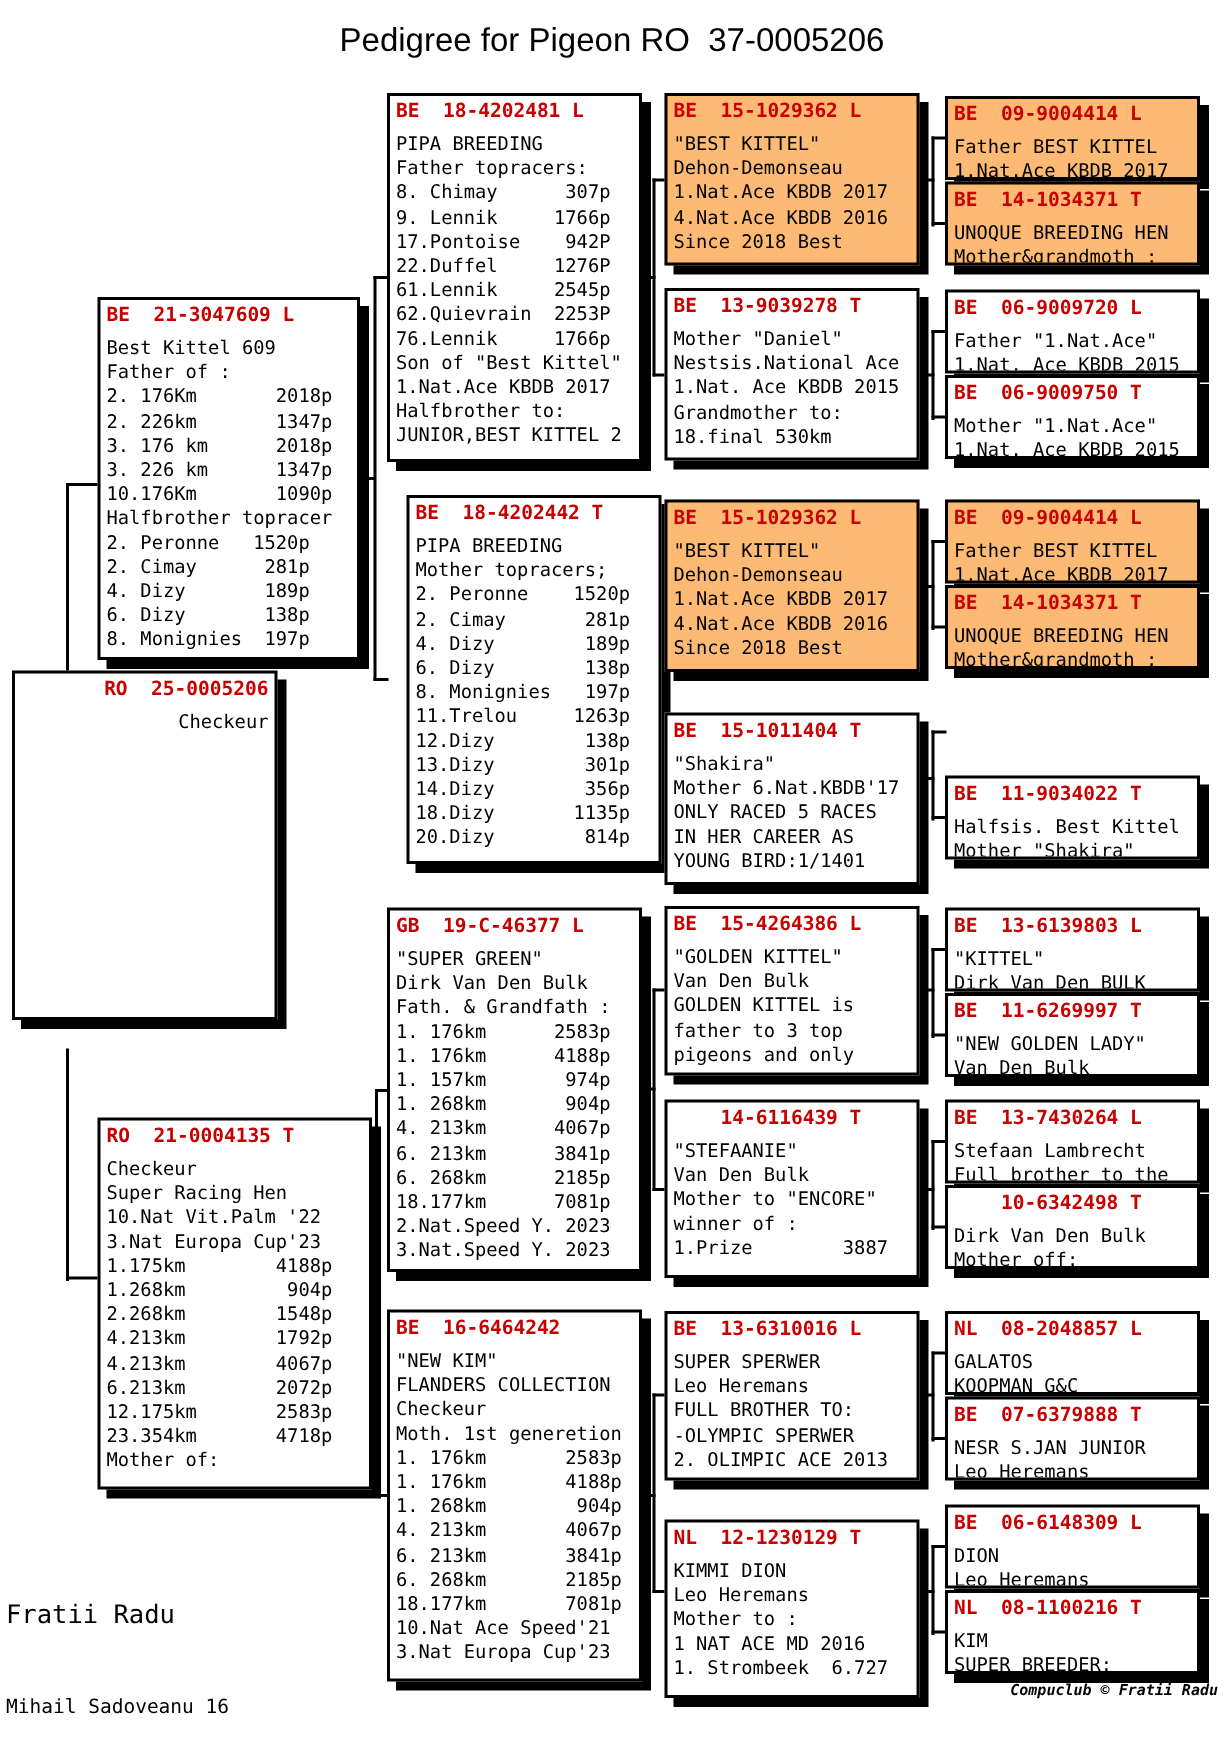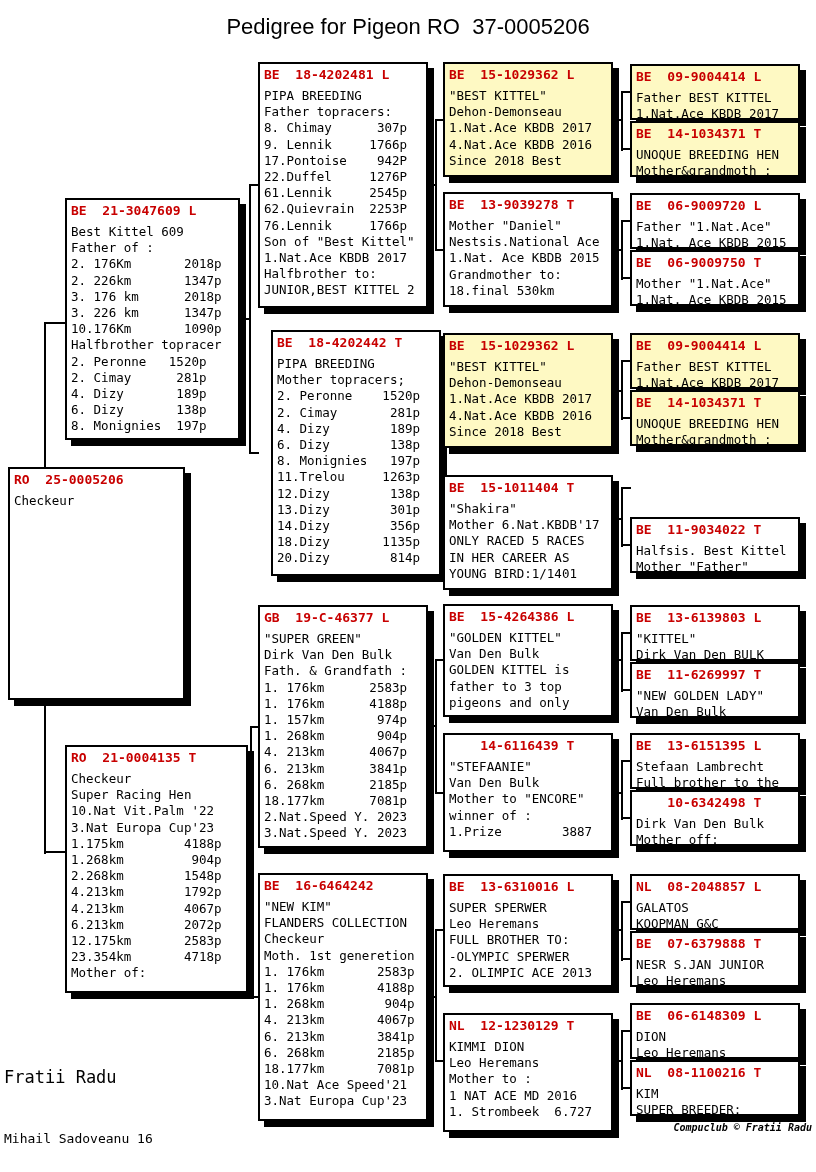--- a/index.html
+++ b/index.html
@@ -11,21 +11,21 @@
     position:absolute; top:14px; left:0; width:816px; text-align:center;
     font-family:"Liberation Sans", sans-serif; font-size:22px; color:#000;
     white-space:pre;
   }
   .pbox {
     position:absolute; background:#ffffff; border:2px solid #000;
     box-shadow:6px 6px 0 #000; box-sizing:border-box;
     padding:2px 4px; overflow:hidden;
     font-size:12.5px; line-height:16.2px; color:#000;
   }
-  .pbox.pink { background:#fef9c3; }
+  .pbox.pink { background:#fdba74; }
   .bhead {
     color:#c80000; font-weight:bold; white-space:pre;
     font-size:13px; line-height:17px; margin:0 0 5px 0;
   }
   .bbody { margin:0; font:inherit; white-space:pre; }
   .line { position:absolute; background:#000; }
   .footer {
     position:absolute; left:4px; top:1028px; white-space:pre; color:#000;
   }
   .loft-name { font-size:17px; font-weight:normal; line-height:22px; margin-bottom:4px; }
@@ -114,21 +114,21 @@
 3. 176 km      2018p
 3. 226 km      1347p
 10.176Km       1090p
 Halfbrother topracer
 2. Peronne   1520p
 2. Cimay      281p
 4. Dizy       189p
 6. Dizy       138p
 8. Monignies  197p</pre>
   </div>
-  <div class="pbox" style="left:8px;top:467px;width:177px;height:233px;">
+  <div class="pbox" style="left:8px;top:447px;width:177px;height:233px;text-align:right;">
     <div class="bhead">RO  25-0005206</div>
     <pre class="bbody">Checkeur</pre>
   </div>
   <div class="pbox" style="left:65px;top:745px;width:183px;height:248px;">
     <div class="bhead">RO  21-0004135 T</div>
     <pre class="bbody">Checkeur
 Super Racing Hen
 10.Nat Vit.Palm '22
 3.Nat Europa Cup'23
 1.175km        4188p
@@ -298,34 +298,34 @@
 1.Nat.Ace KBDB 2017</pre>
   </div>
   <div class="pbox pink" style="left:630px;top:390px;width:170px;height:56px;">
     <div class="bhead">BE  14-1034371 T</div>
     <pre class="bbody">UNOQUE BREEDING HEN
 Mother&amp;grandmoth :</pre>
   </div>
   <div class="pbox" style="left:630px;top:517px;width:170px;height:56px;">
     <div class="bhead">BE  11-9034022 T</div>
     <pre class="bbody">Halfsis. Best Kittel
-Mother "Father"</pre>
+Mother "Shakira"</pre>
   </div>
   <div class="pbox" style="left:630px;top:605px;width:170px;height:56px;">
     <div class="bhead">BE  13-6139803 L</div>
     <pre class="bbody">"KITTEL"
 Dirk Van Den BULK</pre>
   </div>
   <div class="pbox" style="left:630px;top:662px;width:170px;height:56px;">
     <div class="bhead">BE  11-6269997 T</div>
     <pre class="bbody">"NEW GOLDEN LADY"
 Van Den Bulk</pre>
   </div>
   <div class="pbox" style="left:630px;top:733px;width:170px;height:56px;">
-    <div class="bhead">BE  13-6151395 L</div>
+    <div class="bhead">BE  13-7430264 L</div>
     <pre class="bbody">Stefaan Lambrecht
 Full brother to the</pre>
   </div>
   <div class="pbox" style="left:630px;top:790px;width:170px;height:56px;">
     <div class="bhead">    10-6342498 T</div>
     <pre class="bbody">Dirk Van Den Bulk
 Mother off:</pre>
   </div>
   <div class="pbox" style="left:630px;top:874px;width:170px;height:56px;">
     <div class="bhead">NL  08-2048857 L</div>

